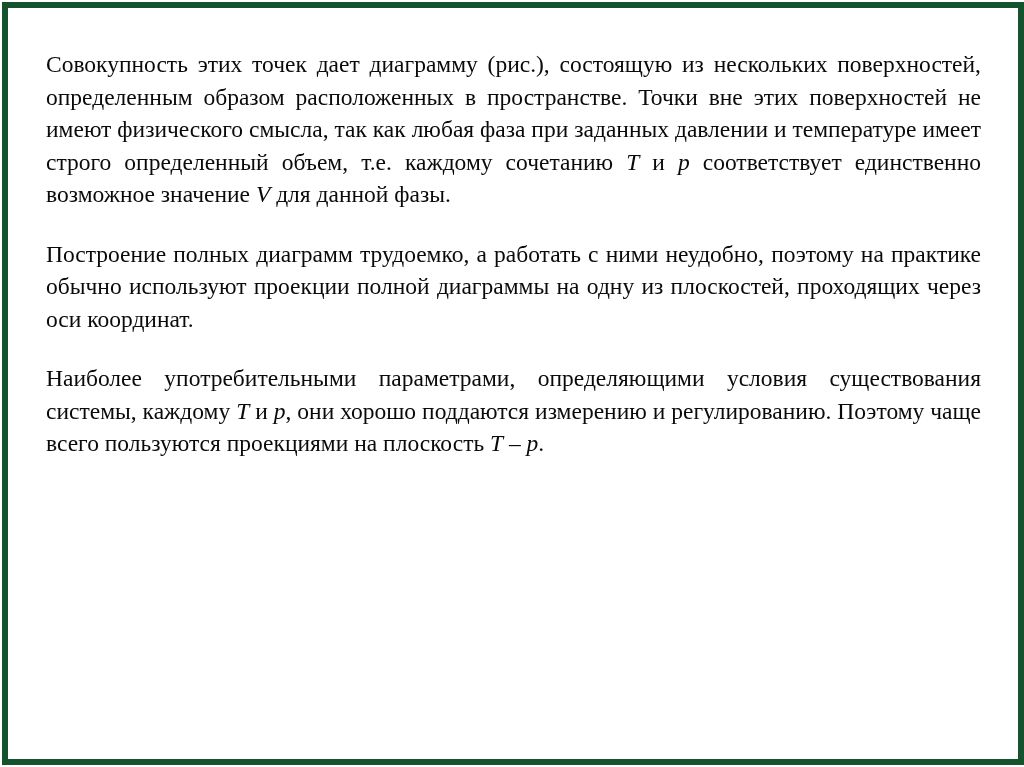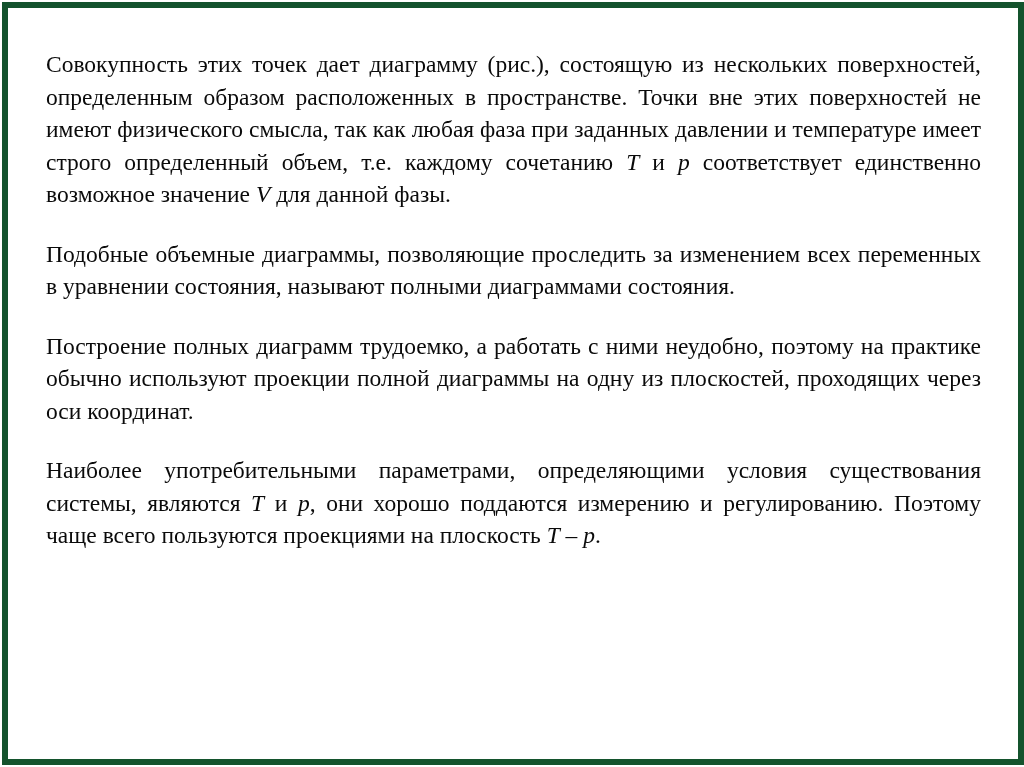--- a/index.html
+++ b/index.html
@@ -37,17 +37,16 @@
   .slide-text p i {
     font-style: italic;
   }
 </style>
 </head>
 <body>
 
 <div class="slide">
   <div class="slide-text">
       <p><span>Совокупность этих точек дает диаграмму (рис.), состоящую из нескольких поверхностей, определенным образом расположенных в пространстве. Точки вне этих поверхностей не имеют физического смысла, так как любая фаза при заданных давлении и температуре имеет строго определенный объем, т.е. каждому сочетанию </span><i>T</i><span> и </span><i>p</i><span> соответствует единственно возможное значение </span><i>V</i><span> для данной фазы.</span></p>
-      <p><span>Подобные объемные диаграммы, позволяющие проследить за изменением всех переменных в уравнении состояния, называют полными диаграммами состояния.</span></p>
       <p><span>Построение полных диаграмм трудоемко, а работать с ними неудобно, поэтому на практике обычно используют проекции полной диаграммы на одну из плоскостей, проходящих через оси координат.</span></p>
-      <p><span>Наиболее употребительными параметрами, определяющими условия существования системы, являются </span><i>T</i><span> и </span><i>p</i><span>, они хорошо поддаются измерению и регулированию. Поэтому чаще всего пользуются проекциями на плоскость </span><i>T</i><span> – </span><i>p</i><span>.</span></p>
+      <p><span>Наиболее употребительными параметрами, определяющими условия существования системы, каждому </span><i>T</i><span> и </span><i>p</i><span>, они хорошо поддаются измерению и регулированию. Поэтому чаще всего пользуются проекциями на плоскость </span><i>T</i><span> – </span><i>p</i><span>.</span></p>
     </div>
 </div>
 
 </body></html>

